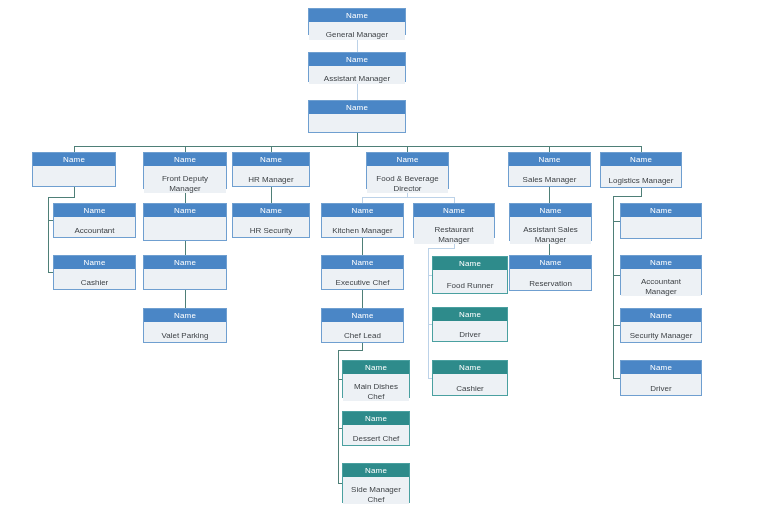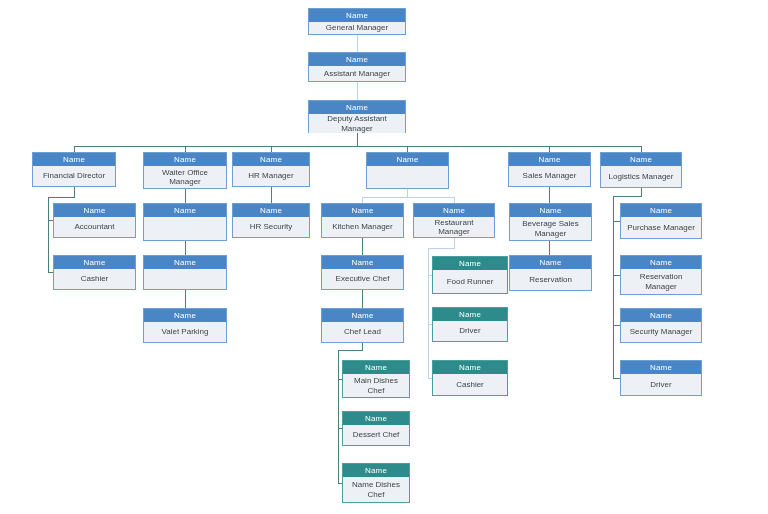--- a/index.html
+++ b/index.html
@@ -4,21 +4,21 @@
 <style>
   html,body { margin:0; padding:0; background:#ffffff; }
   .canvas {
     position:relative; width:768px; height:514px; background:#ffffff;
     font-family:"Liberation Sans", sans-serif; overflow:hidden;
   }
   #edge-layer { position:absolute; left:0; top:0; width:768px; height:514px; }
   #edge-layer polyline { fill:none; stroke-width:1; shape-rendering:crispEdges; }
   .node {
     position:absolute; display:flex; flex-direction:column;
-    border:1px solid; box-sizing:border-box; background:#edf1f5;
+    border:1px solid; box-sizing:border-box; background:#edf1f5;gap:8px;
   }
   .node .hd {
     flex:0 0 13px; height:13px; line-height:13px; text-align:center;
     color:#ffffff; font-size:8px; letter-spacing:0.2px;
   }
   .node .bd {
     flex:1 1 auto; display:flex; align-items:center; justify-content:center;
     text-align:center; font-size:8px; line-height:9.5px; color:#3f4347;
     padding:0 4px; background:#edf1f5;
   }
@@ -73,36 +73,35 @@
       <div class="node blue" style="left: 308px; top: 8px; width: 98px; height: 27px;">
         <div class="hd">Name</div>
         <div class="bd">General Manager</div>
       </div>
       <div class="node blue" style="left: 308px; top: 52px; width: 98px; height: 30px;">
         <div class="hd">Name</div>
         <div class="bd">Assistant Manager</div>
       </div>
       <div class="node blue" style="left: 308px; top: 100px; width: 98px; height: 33px;">
         <div class="hd">Name</div>
-        <div class="bd">Deputy Assistant Manager</div>
       </div>
       <div class="node blue" style="left: 32px; top: 152px; width: 84px; height: 35px;">
         <div class="hd">Name</div>
-        <div class="bd">Financial Director</div>
       </div>
       <div class="node blue" style="left: 143px; top: 152px; width: 84px; height: 37px;">
         <div class="hd">Name</div>
-        <div class="bd">Waiter Office Manager</div>
+        <div class="bd">Front Deputy Manager</div>
       </div>
       <div class="node blue" style="left: 232px; top: 152px; width: 78px; height: 35px;">
         <div class="hd">Name</div>
         <div class="bd">HR Manager</div>
       </div>
       <div class="node blue" style="left: 366px; top: 152px; width: 83px; height: 37px;">
         <div class="hd">Name</div>
+        <div class="bd">Food &amp; Beverage Director</div>
       </div>
       <div class="node blue" style="left: 508px; top: 152px; width: 83px; height: 35px;">
         <div class="hd">Name</div>
         <div class="bd">Sales Manager</div>
       </div>
       <div class="node blue" style="left: 600px; top: 152px; width: 82px; height: 36px;">
         <div class="hd">Name</div>
         <div class="bd">Logistics Manager</div>
       </div>
       <div class="node blue" style="left: 53px; top: 203px; width: 83px; height: 35px;">
@@ -146,49 +145,48 @@
       <div class="node teal" style="left: 342px; top: 360px; width: 68px; height: 38px;">
         <div class="hd">Name</div>
         <div class="bd">Main Dishes Chef</div>
       </div>
       <div class="node teal" style="left: 342px; top: 411px; width: 68px; height: 35px;">
         <div class="hd">Name</div>
         <div class="bd">Dessert Chef</div>
       </div>
       <div class="node teal" style="left: 342px; top: 463px; width: 68px; height: 40px;">
         <div class="hd">Name</div>
-        <div class="bd">Name Dishes Chef</div>
+        <div class="bd">Side Manager Chef</div>
       </div>
       <div class="node teal" style="left: 432px; top: 256px; width: 76px; height: 38px;">
         <div class="hd">Name</div>
         <div class="bd">Food Runner</div>
       </div>
       <div class="node teal" style="left: 432px; top: 307px; width: 76px; height: 35px;">
         <div class="hd">Name</div>
         <div class="bd">Driver</div>
       </div>
       <div class="node teal" style="left: 432px; top: 360px; width: 76px; height: 36px;">
         <div class="hd">Name</div>
         <div class="bd">Cashier</div>
       </div>
       <div class="node blue" style="left: 509px; top: 203px; width: 83px; height: 38px;">
         <div class="hd">Name</div>
-        <div class="bd">Beverage Sales Manager</div>
+        <div class="bd">Assistant Sales Manager</div>
       </div>
       <div class="node blue" style="left: 509px; top: 255px; width: 83px; height: 36px;">
         <div class="hd">Name</div>
         <div class="bd">Reservation</div>
       </div>
       <div class="node blue" style="left: 620px; top: 203px; width: 82px; height: 36px;">
         <div class="hd">Name</div>
-        <div class="bd">Purchase Manager</div>
       </div>
       <div class="node blue" style="left: 620px; top: 255px; width: 82px; height: 40px;">
         <div class="hd">Name</div>
-        <div class="bd">Reservation Manager</div>
+        <div class="bd">Accountant Manager</div>
       </div>
       <div class="node blue" style="left: 620px; top: 308px; width: 82px; height: 35px;">
         <div class="hd">Name</div>
         <div class="bd">Security Manager</div>
       </div>
       <div class="node blue" style="left: 620px; top: 360px; width: 82px; height: 36px;">
         <div class="hd">Name</div>
         <div class="bd">Driver</div>
       </div>
     </div>

